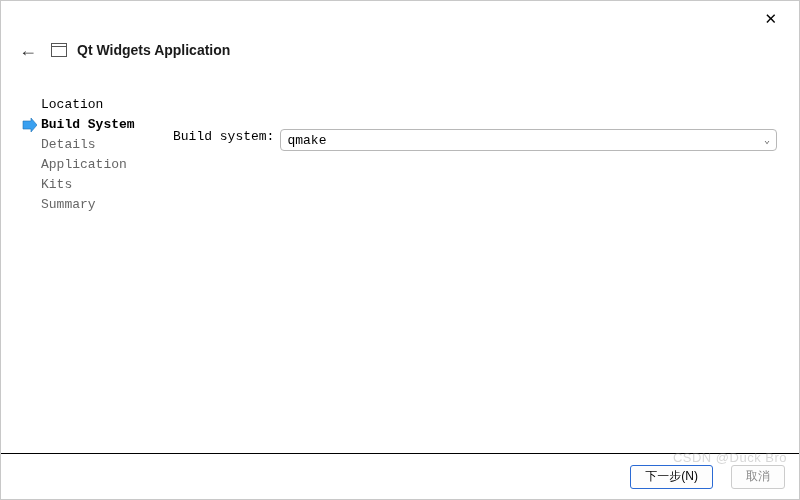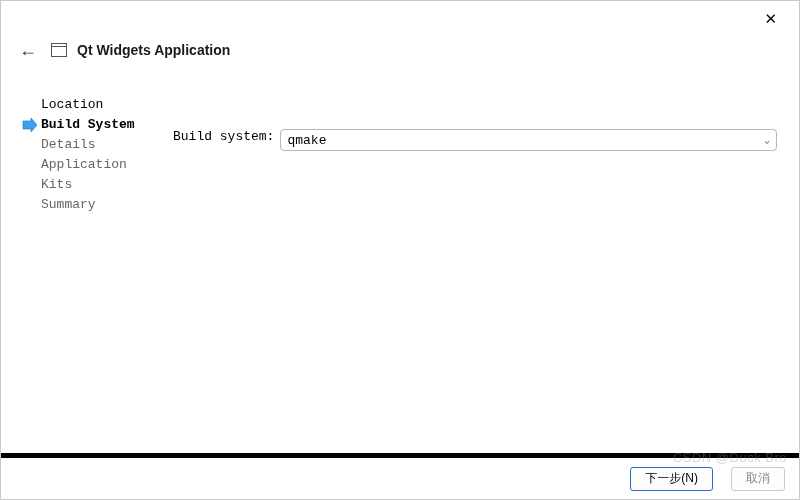--- a/index.html
+++ b/index.html
@@ -130,21 +130,21 @@
     background: #fff;
     font-family: "Courier New", monospace;
     font-size: 13px;
   }
   .combobox .chev {
     font-size: 10px;
     color: #555;
   }
   .footer {
     height: 46px;
-    border-top: 5px solid #000000;
+    border-top: 1px solid #000000;
     display: flex;
     justify-content: flex-end;
     align-items: center;
     padding: 0 14px;
     gap: 18px;
   }
   .btn {
     height: 24px;
     padding: 0 14px;
     border: 1px solid #888;

